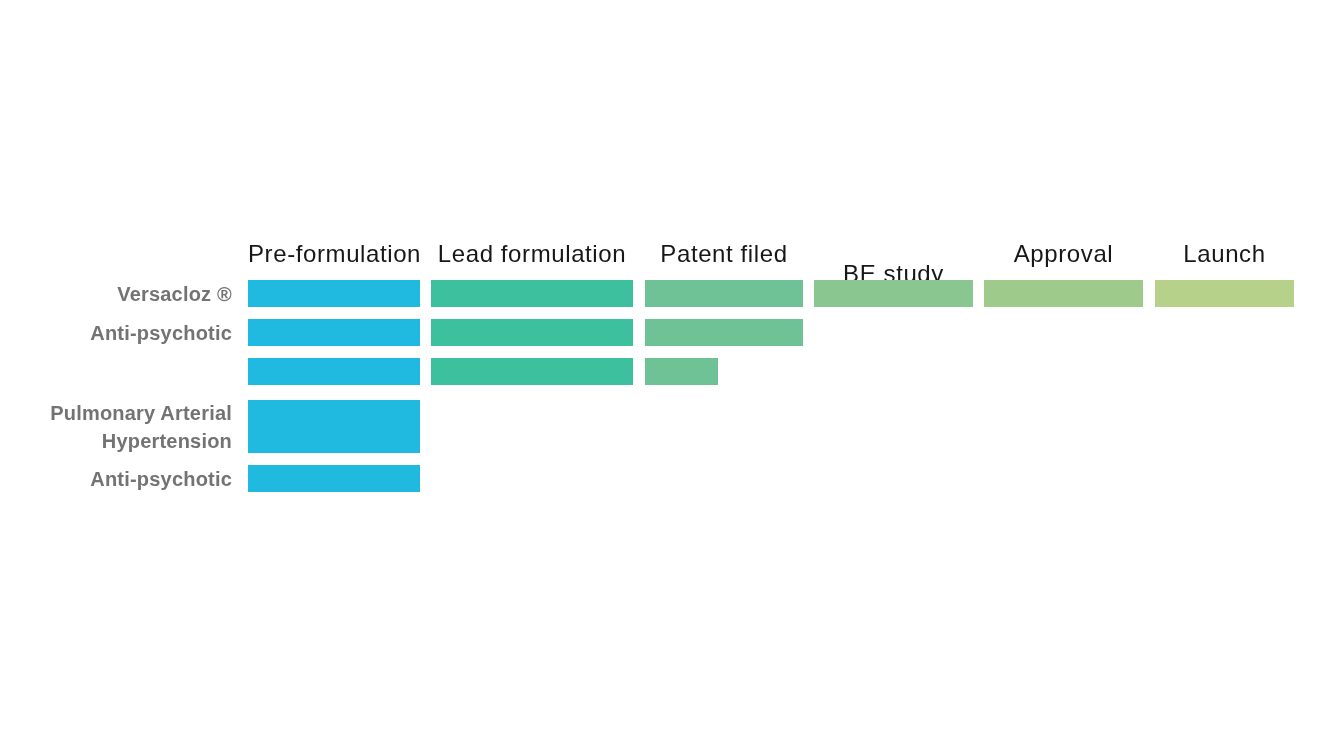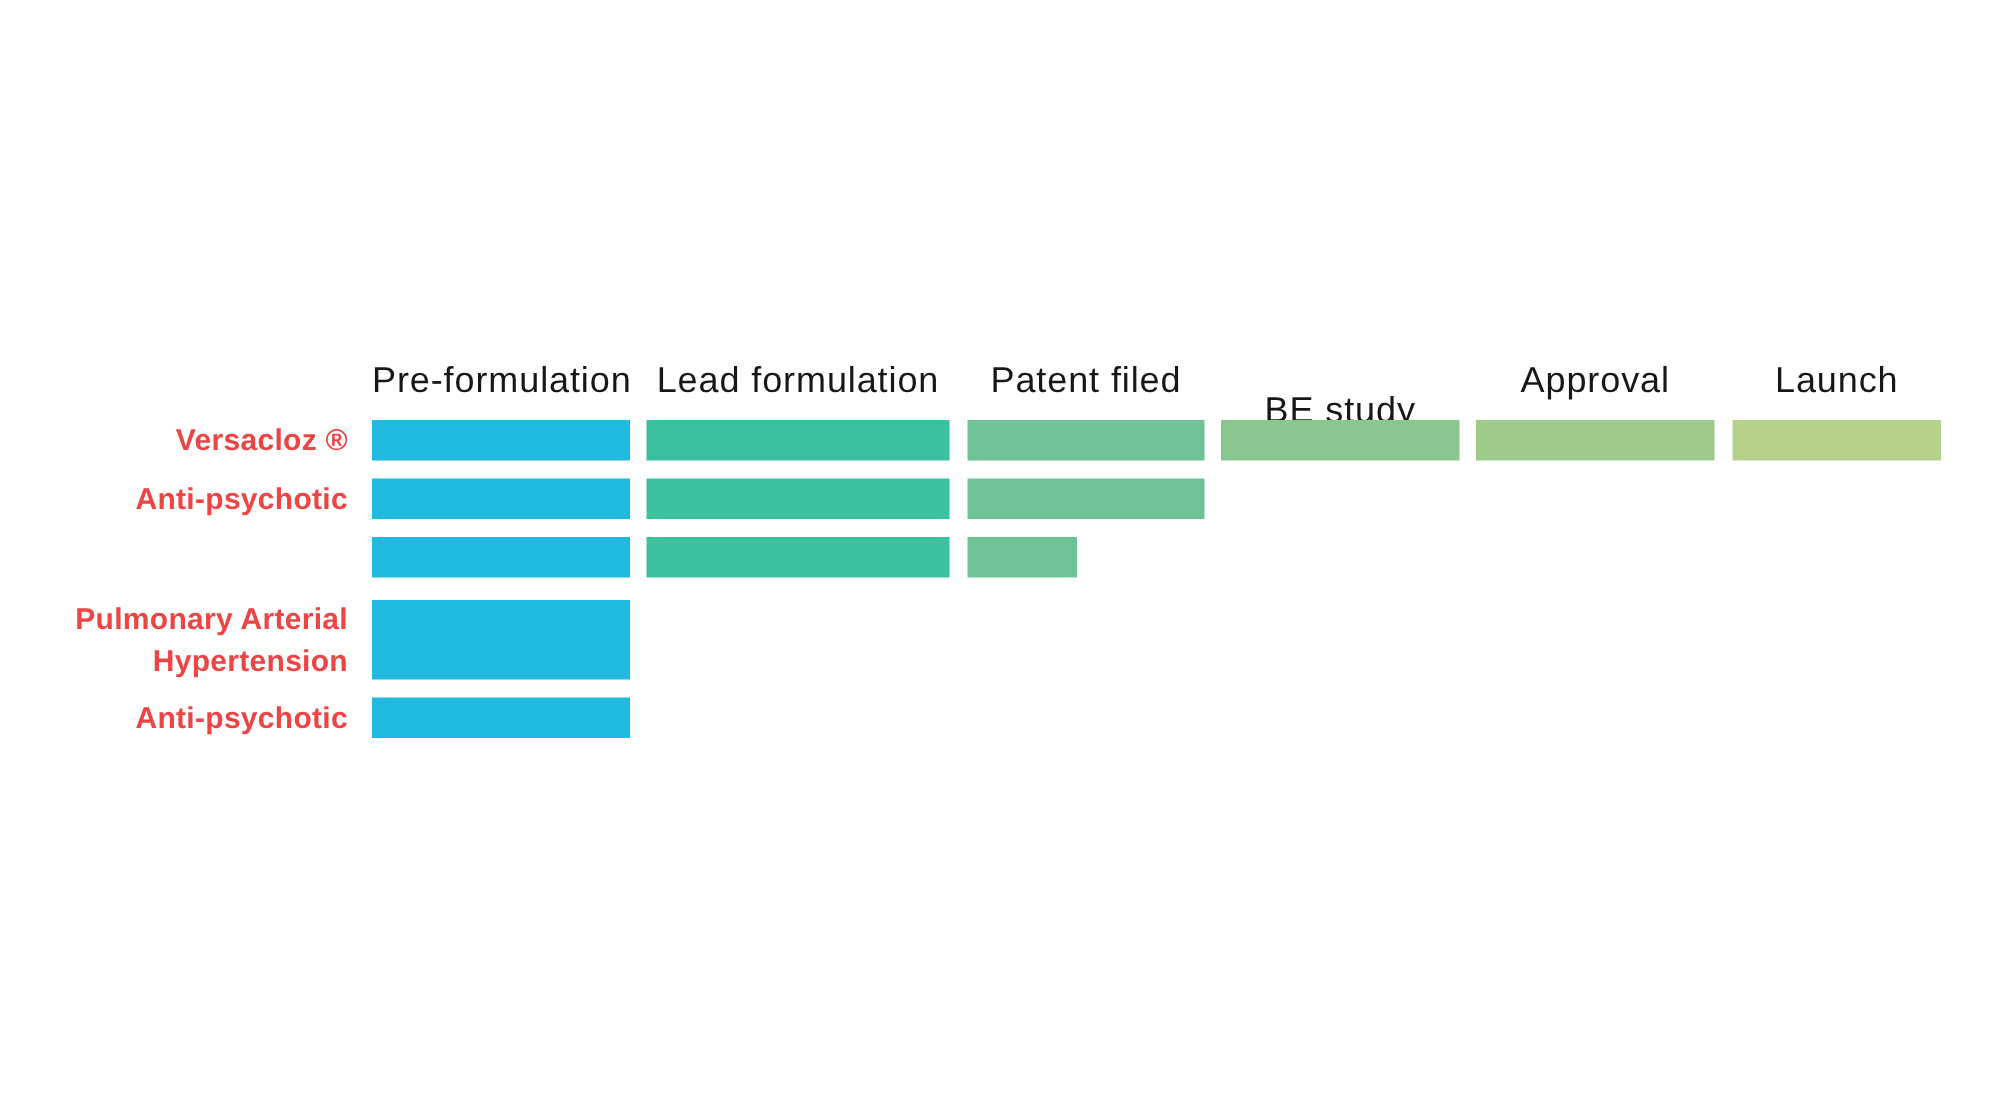--- a/index.html
+++ b/index.html
@@ -37,21 +37,21 @@
     left: 0;
     width: 232px;
     display: flex;
     align-items: center;
     justify-content: flex-end;
     text-align: right;
     font-size: 20px;
     font-weight: 700;
     letter-spacing: 0.2px;
     line-height: 28px;
-    color: #ef4444;
+    color: #737373;
   }
   .row-label .label-text {
     display: inline-block;
     max-width: 212px;
   }
   .stage-bar {
     position: absolute;
   }
 </style>
 </head>

